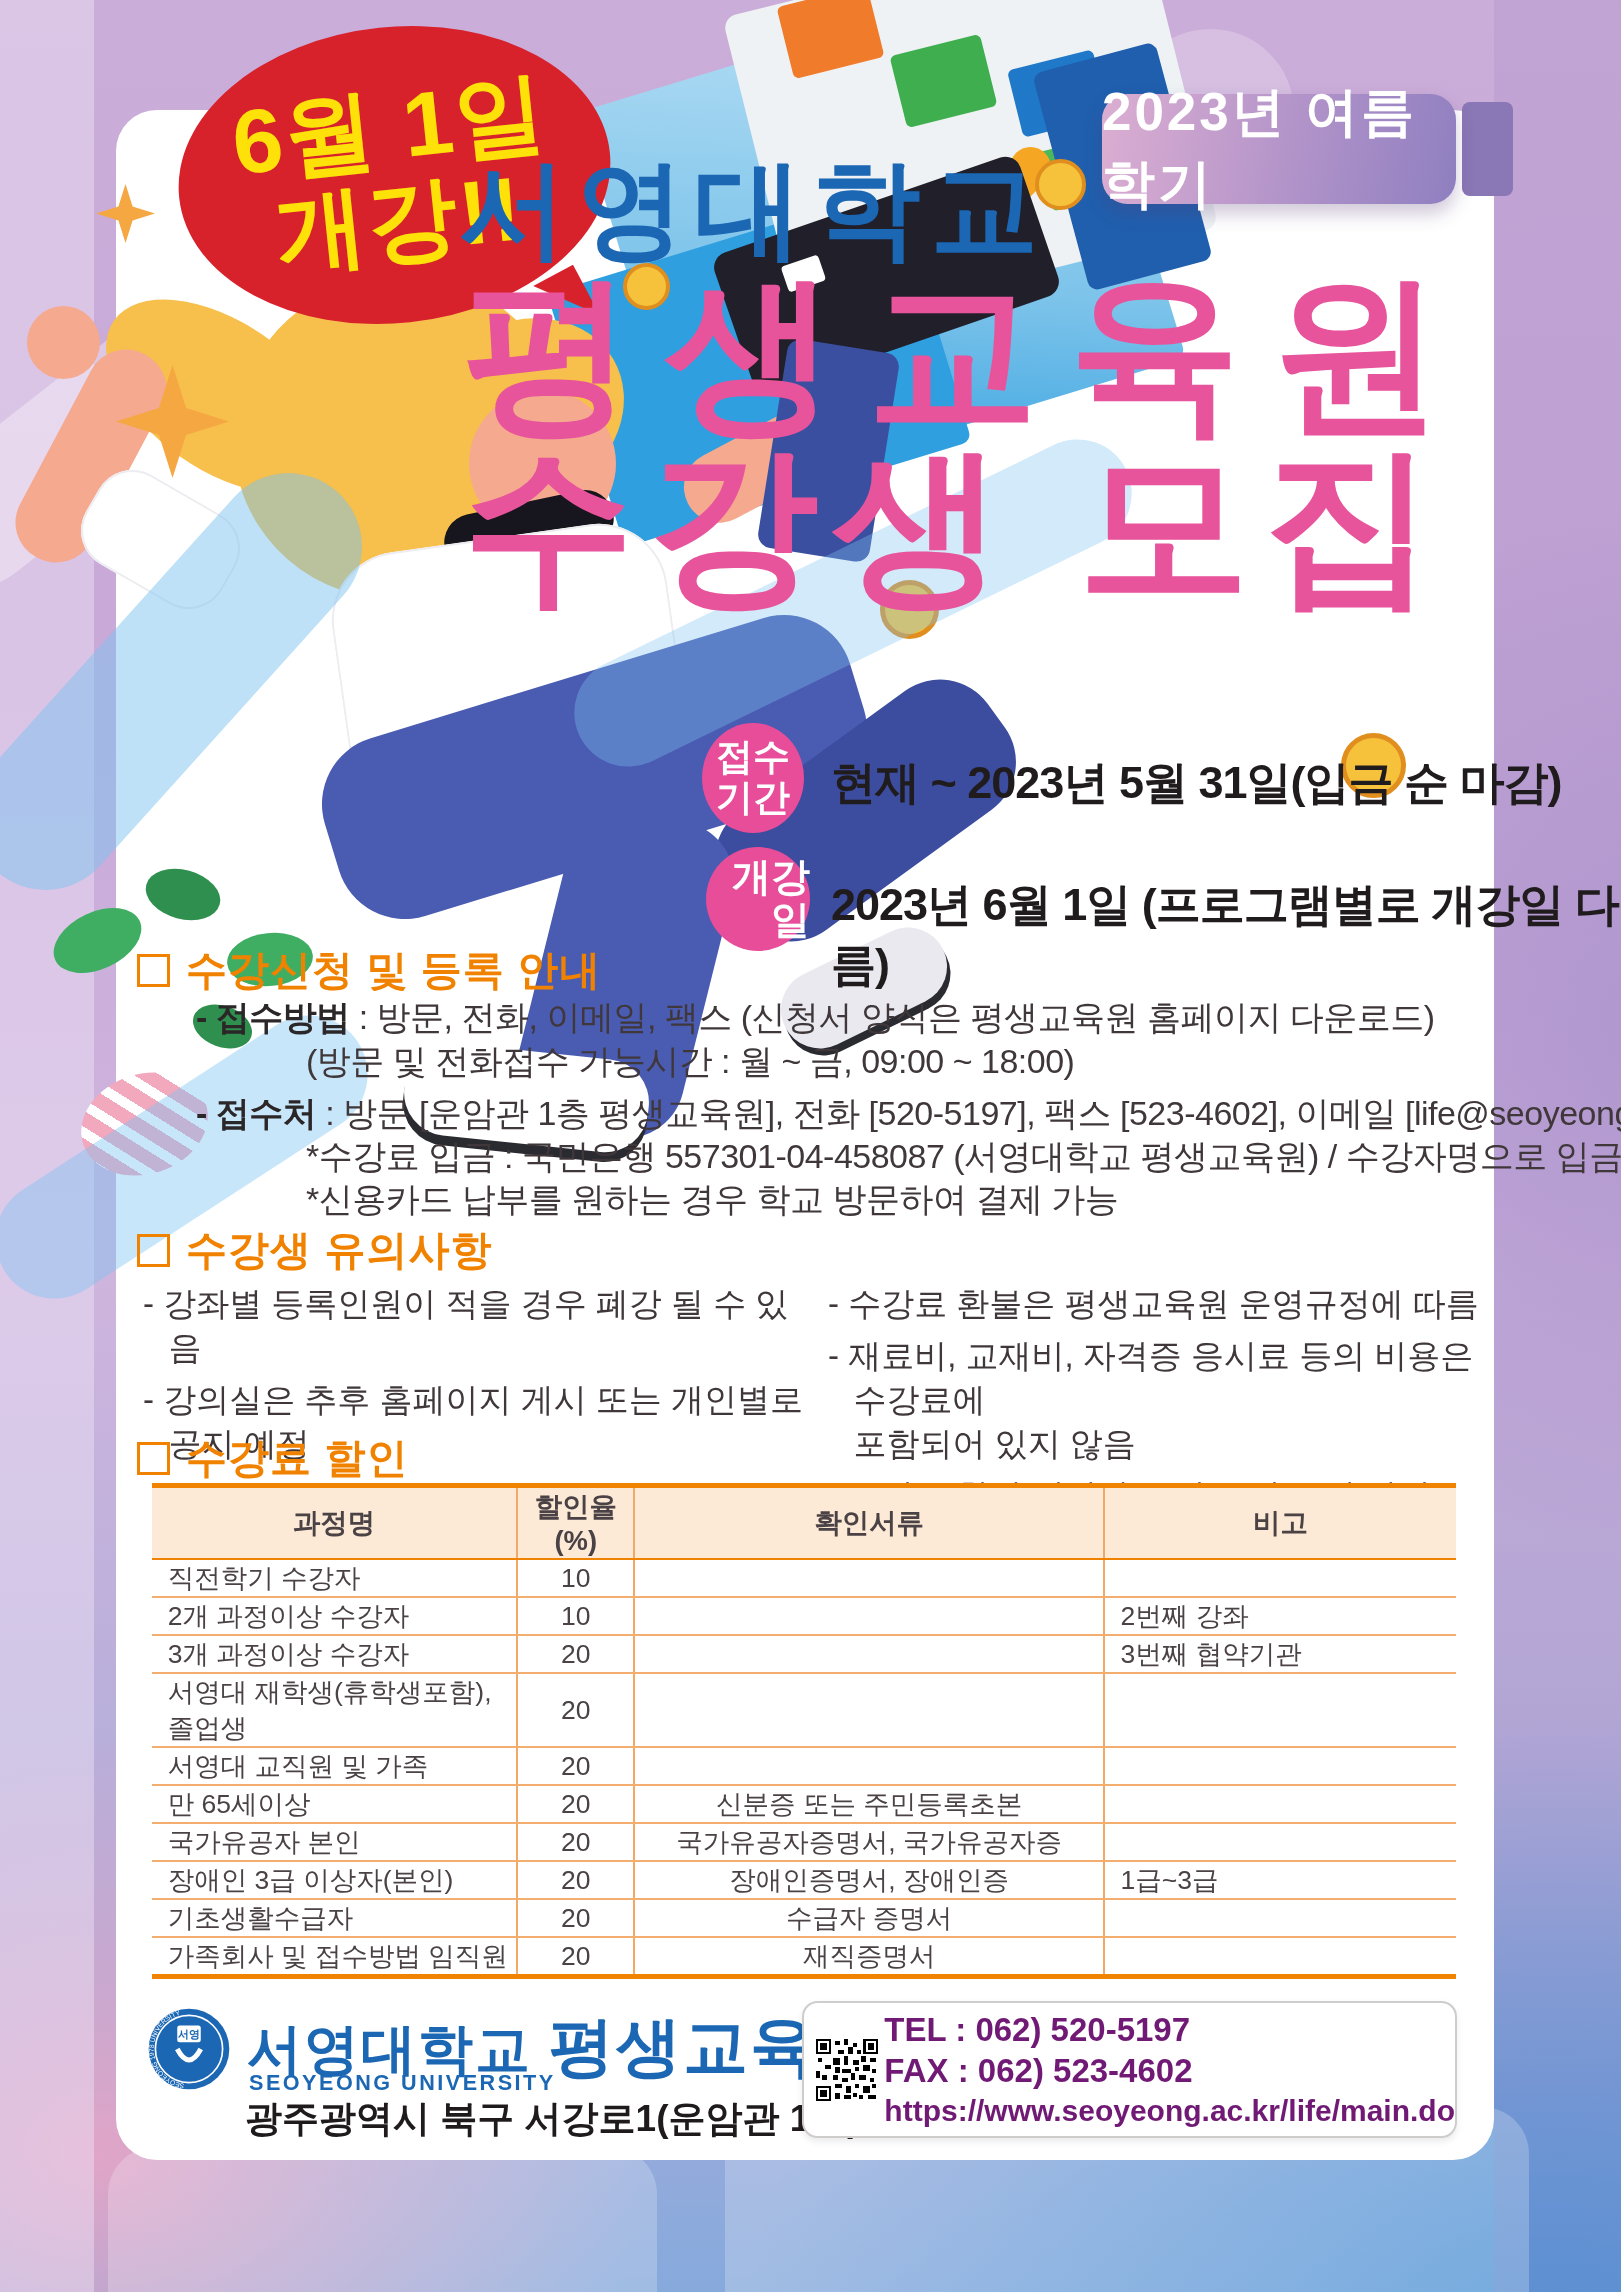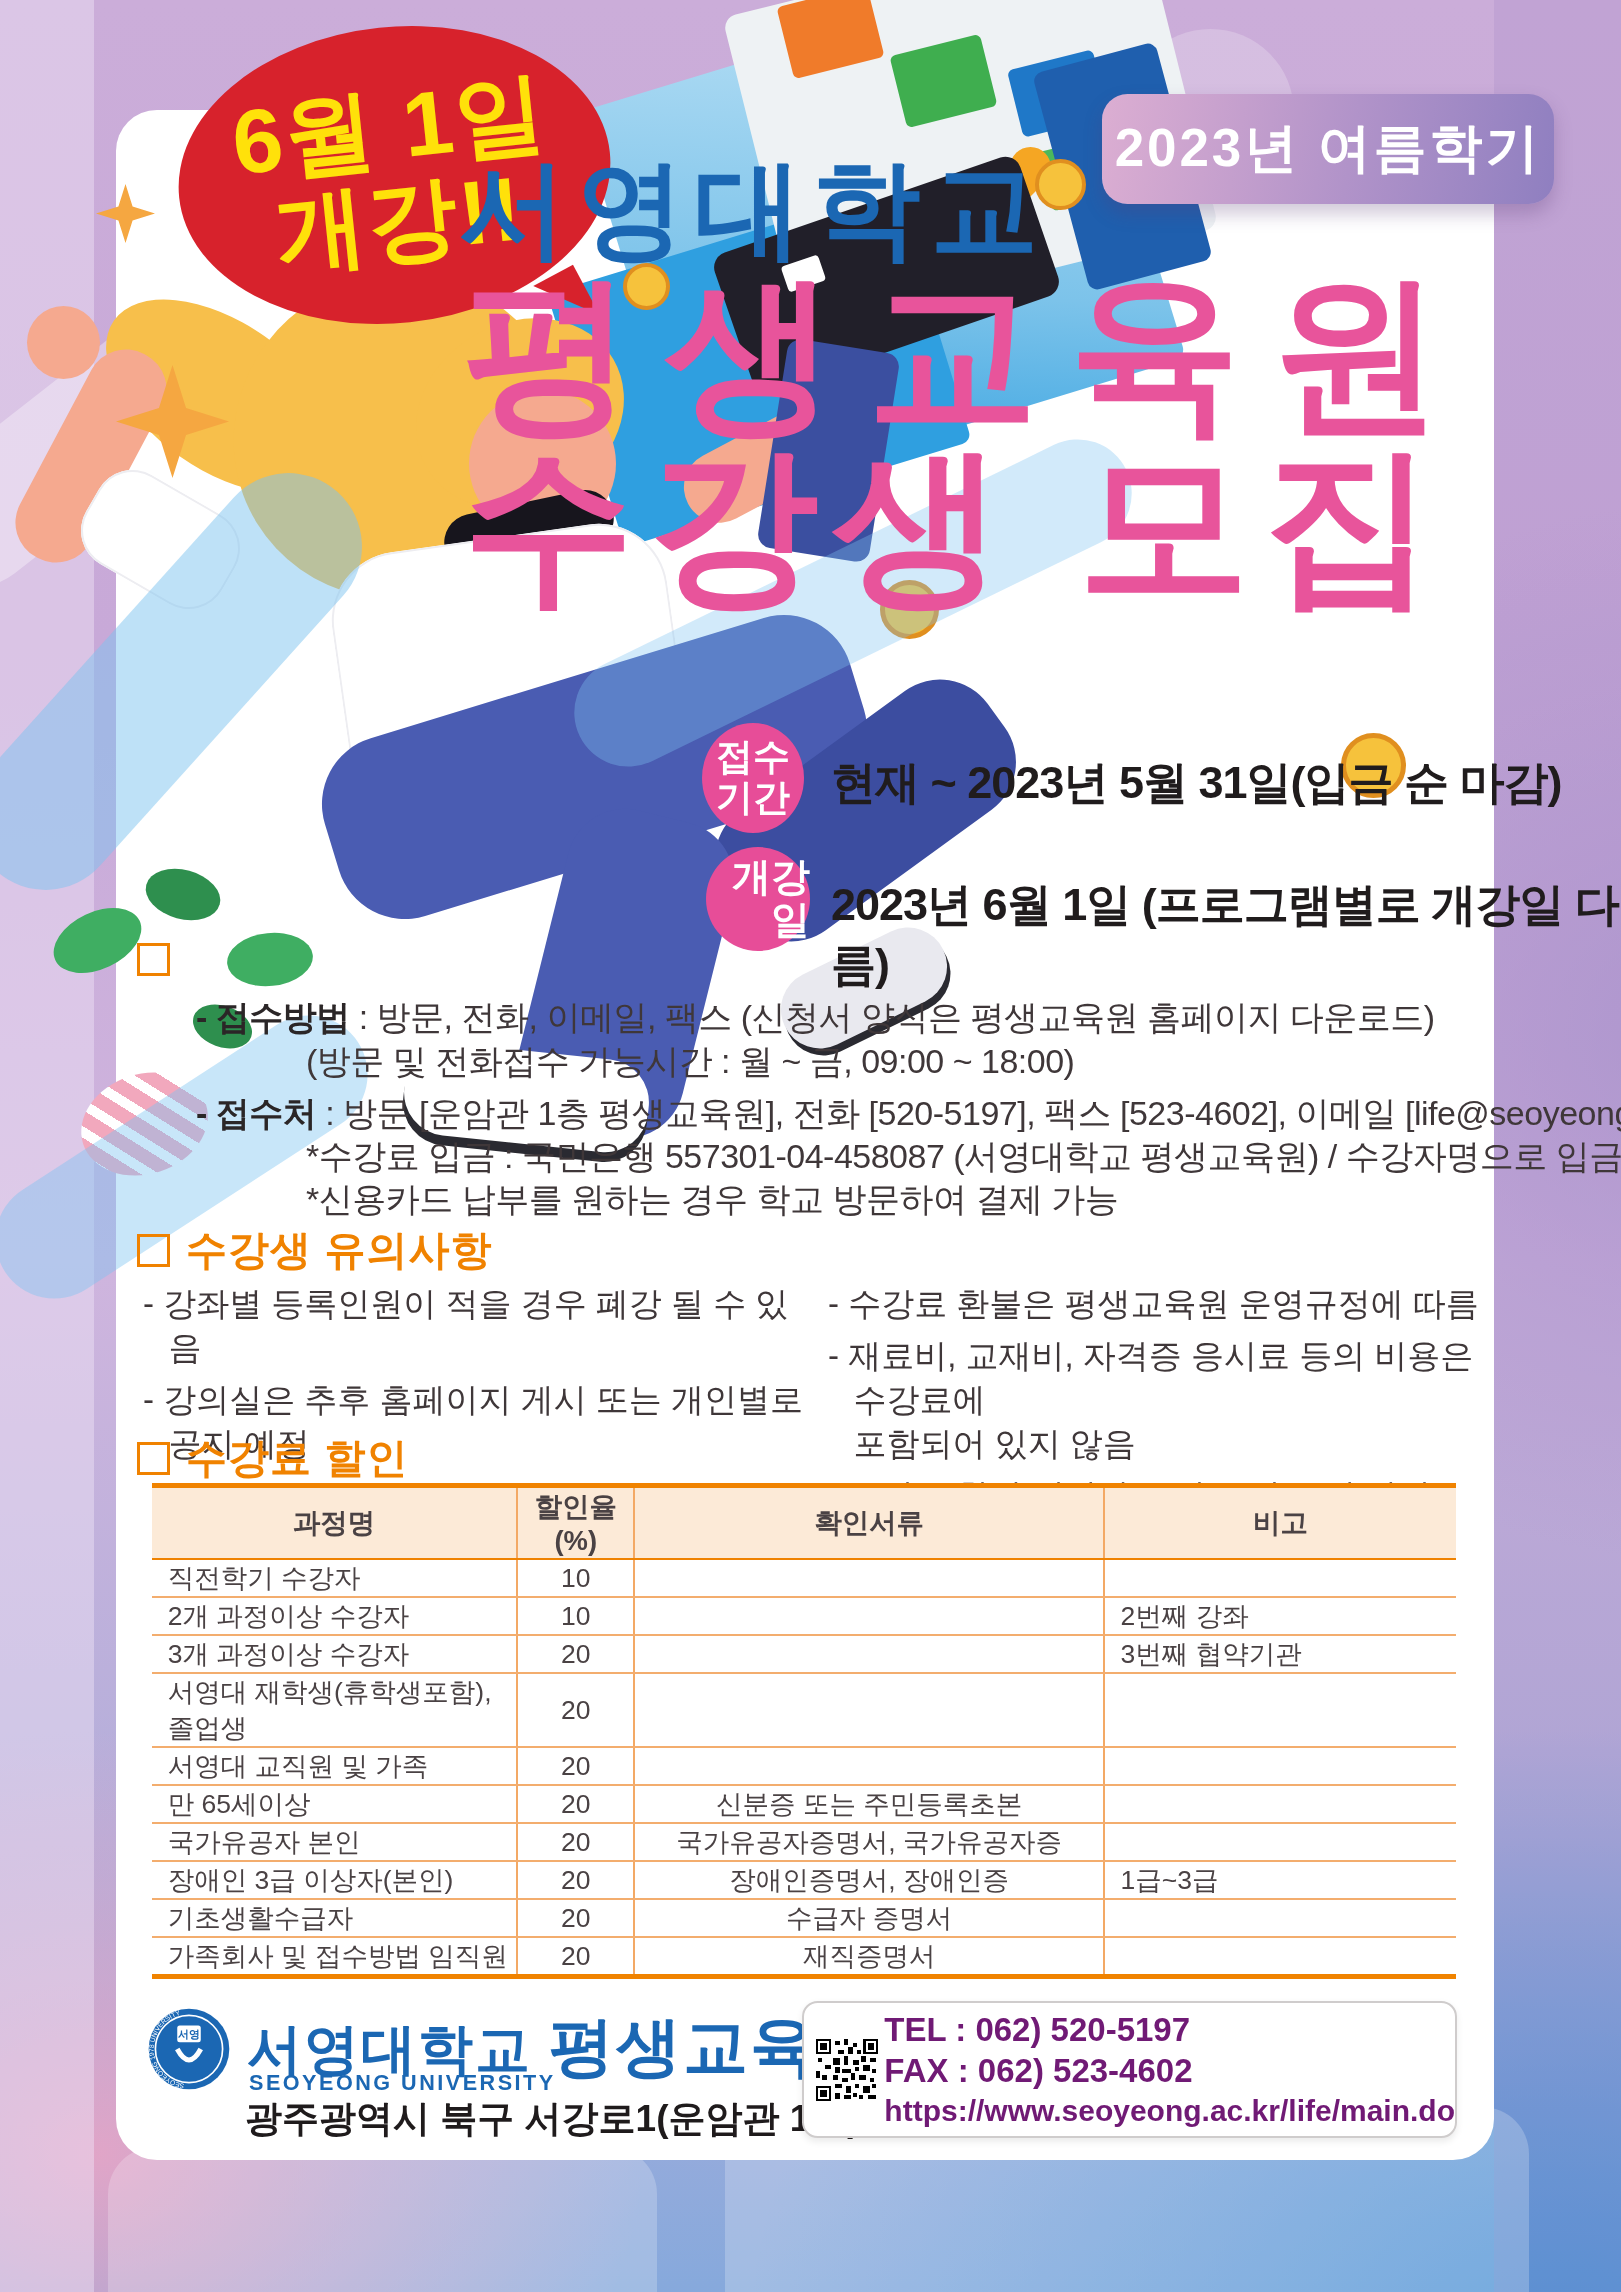--- a/index.html
+++ b/index.html
@@ -18,21 +18,21 @@
   #card{position:absolute;left:116px;top:110px;width:1378px;height:2050px;background:#ffffff;border-radius:41px;z-index:1;}
   
   .il{position:absolute;z-index:2;}
   
   #startBadge{position:absolute;left:178px;top:27.4px;width:433px;height:296px;background:#d7222c;border-radius:50%;
     transform:rotate(-6deg);z-index:3;display:flex;align-items:center;justify-content:center;text-align:center;}
   #startBadge .txt{color:#ffe10a;font-size:90px;font-weight:800;line-height:1.04;white-space:pre-line;letter-spacing:2px;}
   #startTail{position:absolute;left:544px;top:272px;width:0;height:0;border-left:45px solid transparent;border-top:57px solid #d7222c;transform:rotate(-28deg);z-index:3;}
   
   #semFold{position:absolute;left:1462px;top:102px;width:51px;height:94px;background:#8a77b5;border-radius:7.8px;z-index:3;}
-  #semBadge{position:absolute;left:1102px;top:94px;width:452px;height:110px;border-radius:25.5px;z-index:3;
+  #semBadge{position:absolute;left:1102px;top:94px;width:354px;height:110px;border-radius:25.5px;z-index:3;
     background:linear-gradient(100deg,#dcaed2 0%,#b193c9 55%,#8f7fc0 100%);
     box-shadow:0 9.8px 17.6px rgba(90,60,120,.28);
     display:flex;align-items:center;justify-content:center;color:#fff;font-size:53px;font-weight:700;letter-spacing:2.9px;}
   
   .title{position:absolute;z-index:4;font-weight:800;line-height:1;}
   #tUniv{left:459px;top:155px;font-size:108px;color:#1b67b3;letter-spacing:9.8px;}
   #tLine1{left:463px;top:267px;font-size:171px;color:#e8549b;letter-spacing:31px;}
   #tLine2{left:463px;top:439px;font-size:171px;color:#e8549b;letter-spacing:13.7px;}
   
   .oval{position:absolute;z-index:4;background:#e74d98;border-radius:50%;display:flex;align-items:center;justify-content:center;text-align:right;color:#fff;font-weight:700;font-size:37px;line-height:1.1;white-space:pre-line;}
@@ -147,20 +147,21 @@
 기간</span>
   </div>
   <div class="schedText" style="left:831px;top:753px;">현재 ~ 2023년 5월 31일(입금 순 마감)</div>
   <div class="oval" style="left:706px;top:847px;width:104px;height:104px;font-size:39px;">
     <span>개강일</span>
   </div>
   <div class="schedText" style="left:831px;top:875px;">2023년 6월 1일 (프로그램별로 개강일 다름)</div>
 
   <div class="secHead" style="left:137px;top:943px;">
     <span class="sq"></span>
+    <span>수강신청 및 등록 안내</span>
   </div>
   <div class="body-line" style="left:196px;top:995px;">
     <b>- 접수방법</b><span> : 방문, 전화, 이메일, 팩스 (신청서 양식은 평생교육원 홈페이지 다운로드)</span>
   </div>
   <div class="body-line" style="left:306px;top:1039px;">(방문 및 전화접수 가능시간 : 월 ~ 금, 09:00 ~ 18:00)</div>
   <div class="body-line" style="left:196px;top:1091px;">
     <b>- 접수처</b><span> : 방문 [운암관 1층 평생교육원], 전화 [520-5197], 팩스 [523-4602], 이메일 [life@seoyeong.ac.kr]</span>
   </div>
   <div class="body-line" style="left:306px;top:1134px;">*수강료 입금 : 국민은행 557301-04-458087  (서영대학교 평생교육원) / 수강자명으로 입금</div>
   <div class="body-line" style="left:306px;top:1177px;">*신용카드 납부를 원하는 경우 학교 방문하여 결제 가능</div>

